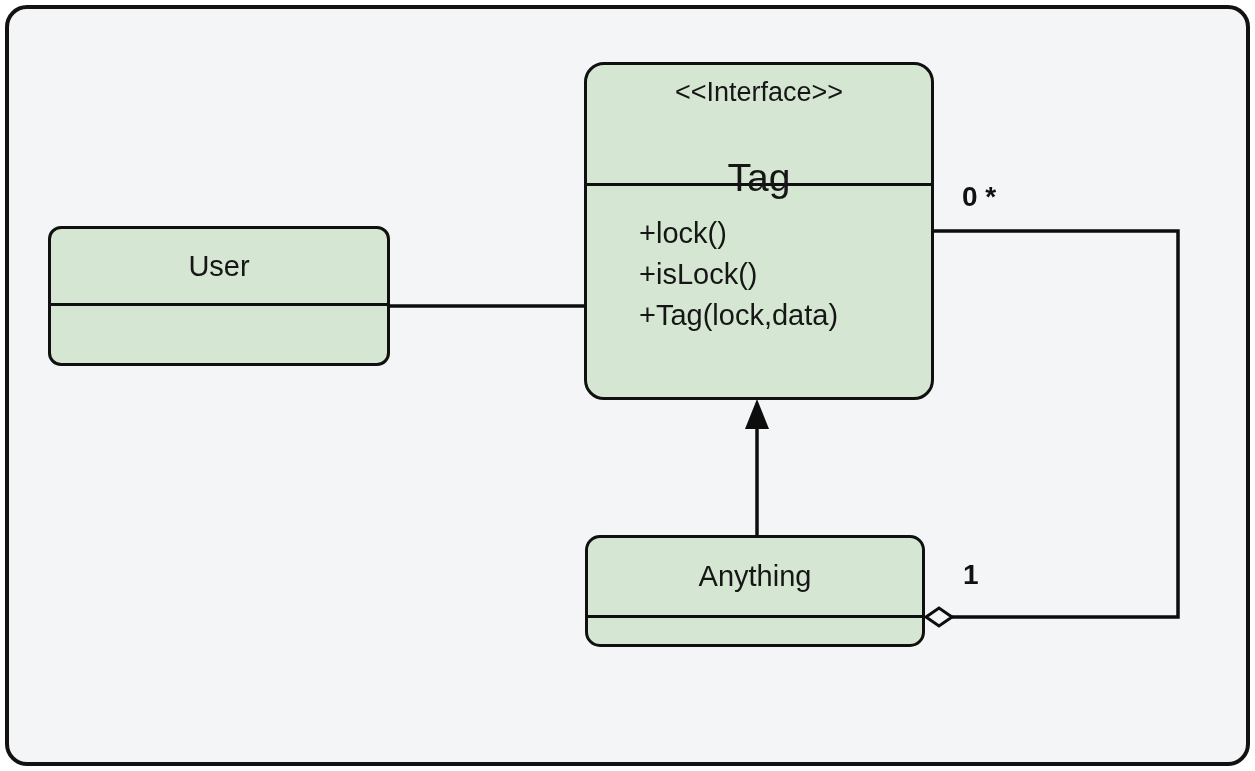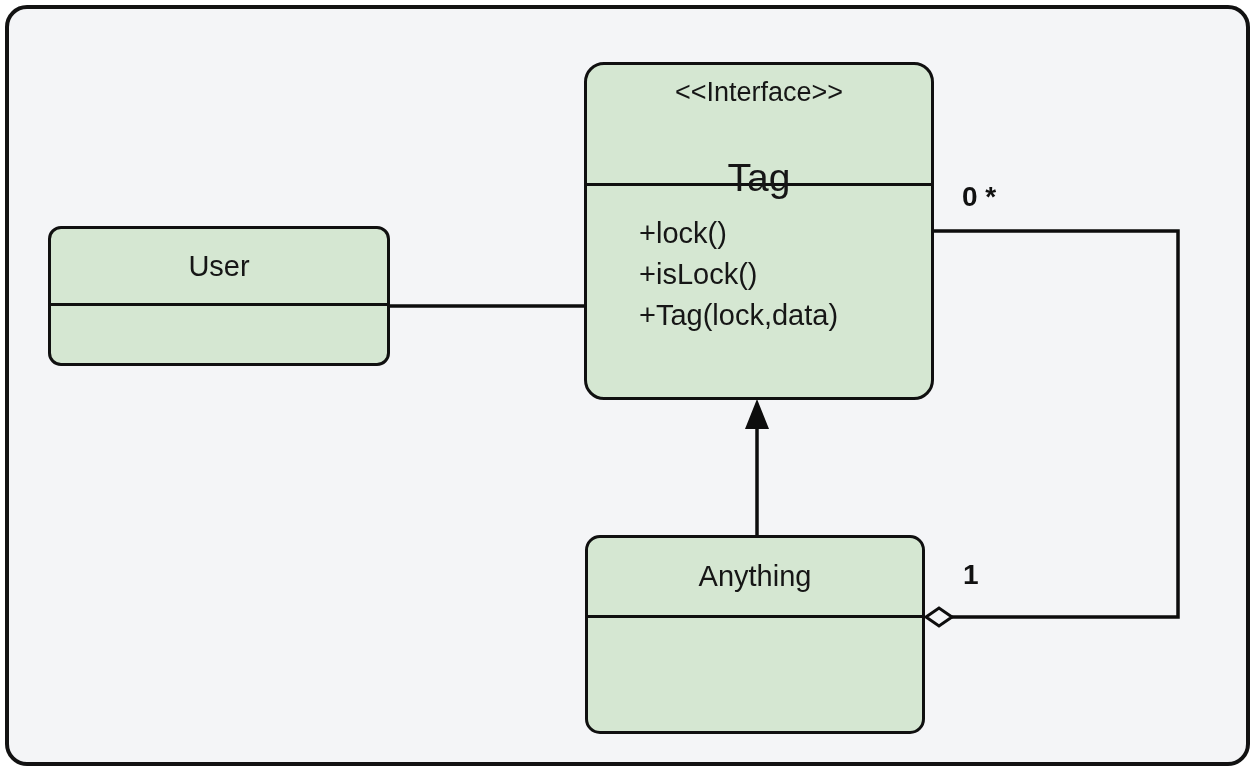--- a/index.html
+++ b/index.html
@@ -56,21 +56,21 @@
   .stereotype { font-size: 27px; line-height: 34px; }
   .class-title { font-size: 39px; font-weight: normal; margin-top: 4px; }
   .methods {
     padding: 27px 0 0 52px;
     font-size: 29px;
     line-height: 41px;
     border-radius: 27px;
   }
 
   
-  .box-anything { left: 585px; top: 535px; width: 340px; height: 199px; border-radius: 15px; }
+  .box-anything { left: 585px; top: 535px; width: 340px; height: 112px; border-radius: 15px; }
   .box-anything .title-compartment { height: 80px; font-size: 29px; }
 
   .mult-label {
     position: absolute;
     font-size: 28px;
     font-weight: bold;
     color: #111111;
   }
   .mult-source { left: 962px; top: 181px; }
   .mult-target { left: 963px; top: 559px; }

